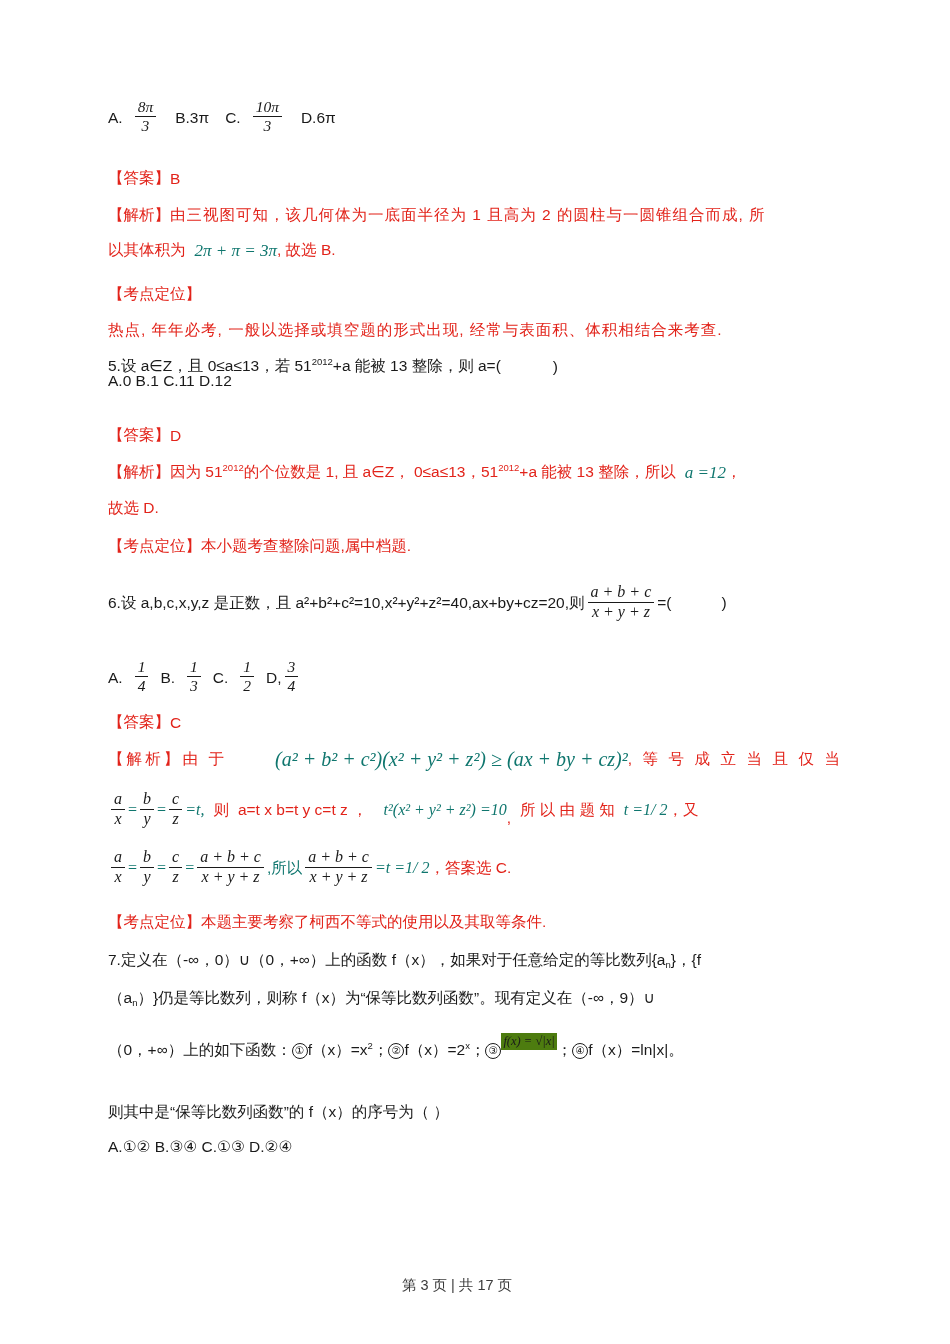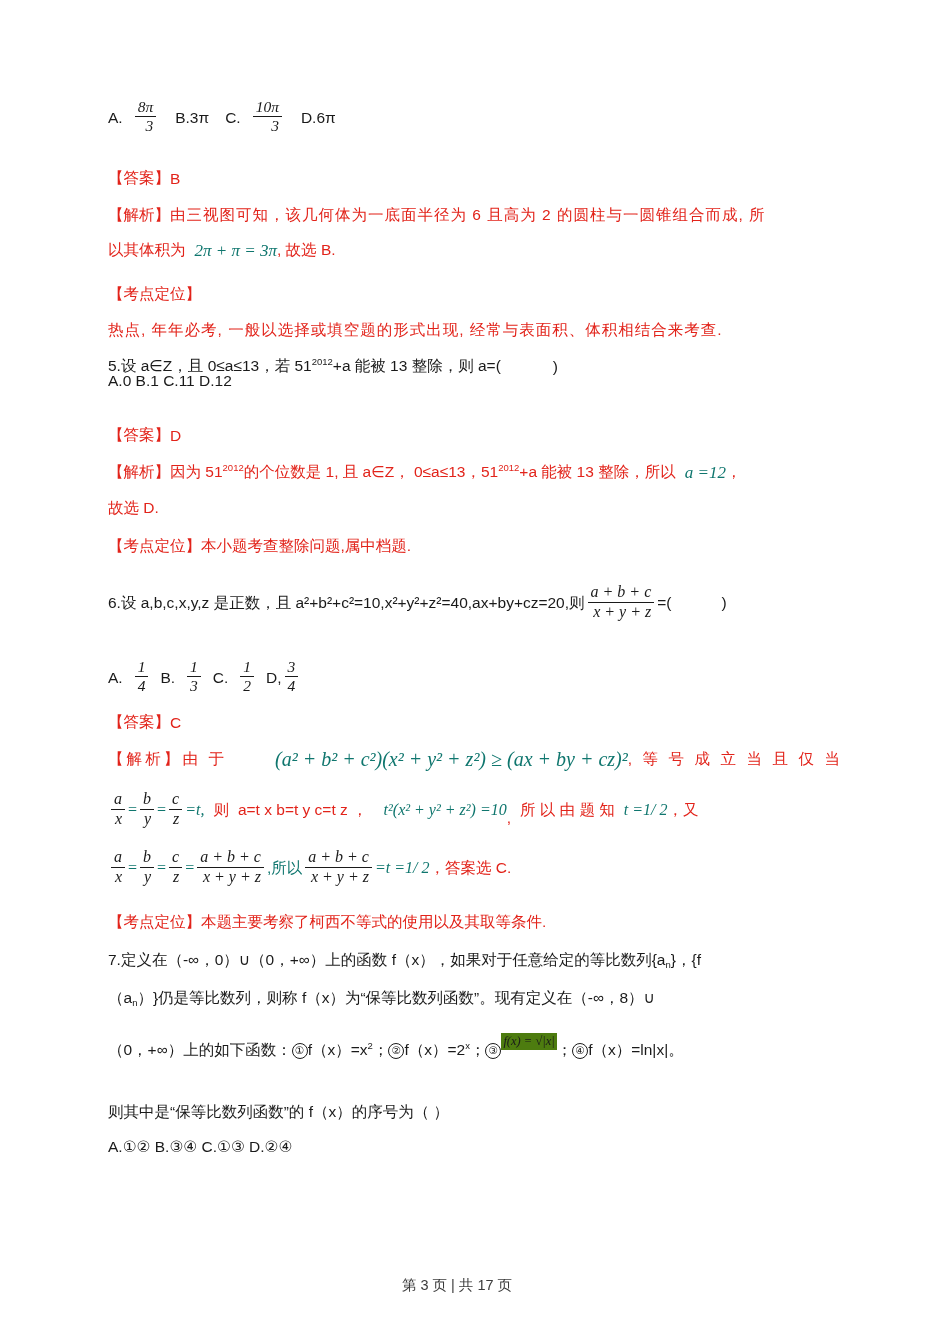--- a/index.html
+++ b/index.html
@@ -30,21 +30,21 @@
     font-style:italic;
   }
   .serif{
     font-family:"Liberation Serif","DejaVu Serif",serif;
   }
 
   
   .frac{
     display:inline-block;
     vertical-align:middle;
-    text-align:right;
+    text-align:center;
     line-height:1.06;
     margin:0 3px;
     position:relative;
     top:-1px;
   }
   .frac .num{
     display:block;
     padding:0 3px 1px 3px;
     border-bottom:1.3px solid #1a1a1a;
   }
@@ -154,21 +154,21 @@
       <span class="sans">D.6π</span>
     </div>
 
     <div class="p-ans1 row">
       <span class="red">【答案】</span>
       <span class="red">B</span>
     </div>
 
     <div class="p-exp1a row">
       <span class="red">【解析】</span>
-      <span class="red spaced-mid">由三视图可知，该几何体为一底面半径为 6 且高为 2 的圆柱与一圆锥组合而成, 所</span>
+      <span class="red spaced-mid">由三视图可知，该几何体为一底面半径为 1 且高为 2 的圆柱与一圆锥组合而成, 所</span>
     </div>
     <div class="p-exp1b row">
       <span class="red">以其体积为</span>
       <span class="gap-s"></span>
       <span class="serif-it black" style="font-size:17px;">2π + π = 3π</span>
       <span class="red">, 故选 B.</span>
     </div>
 
     <div class="p-kd1a row">
       <span class="red">【考点定位】</span>
@@ -334,21 +334,21 @@
 
     <div class="p-q7a row">
       <span class="sans">7.定义在（-∞，0）∪（0，+∞）上的函数 f（x），如果对于任意给定的等比数列{a</span>
       <span class="sans" style="font-size:9.5px;position:relative;top:4px;">n</span>
       <span class="sans">}，{f</span>
     </div>
 
     <div class="p-q7b row">
       <span class="sans">（a</span>
       <span class="sans" style="font-size:9.5px;position:relative;top:4px;">n</span>
-      <span class="sans">）}仍是等比数列，则称 f（x）为“保等比数列函数”。现有定义在（-∞，8）∪</span>
+      <span class="sans">）}仍是等比数列，则称 f（x）为“保等比数列函数”。现有定义在（-∞，9）∪</span>
     </div>
 
     <div class="p-q7c row">
       <span class="sans">（0，+∞）上的如下函数：</span>
       <span class="circ">①</span>
       <span class="sans">f（x）=x</span>
       <span class="sans" style="font-size:9.5px;position:relative;top:-5px;">2</span>
       <span class="sans">；</span>
       <span class="circ">②</span>
       <span class="sans">f（x）=2</span>

